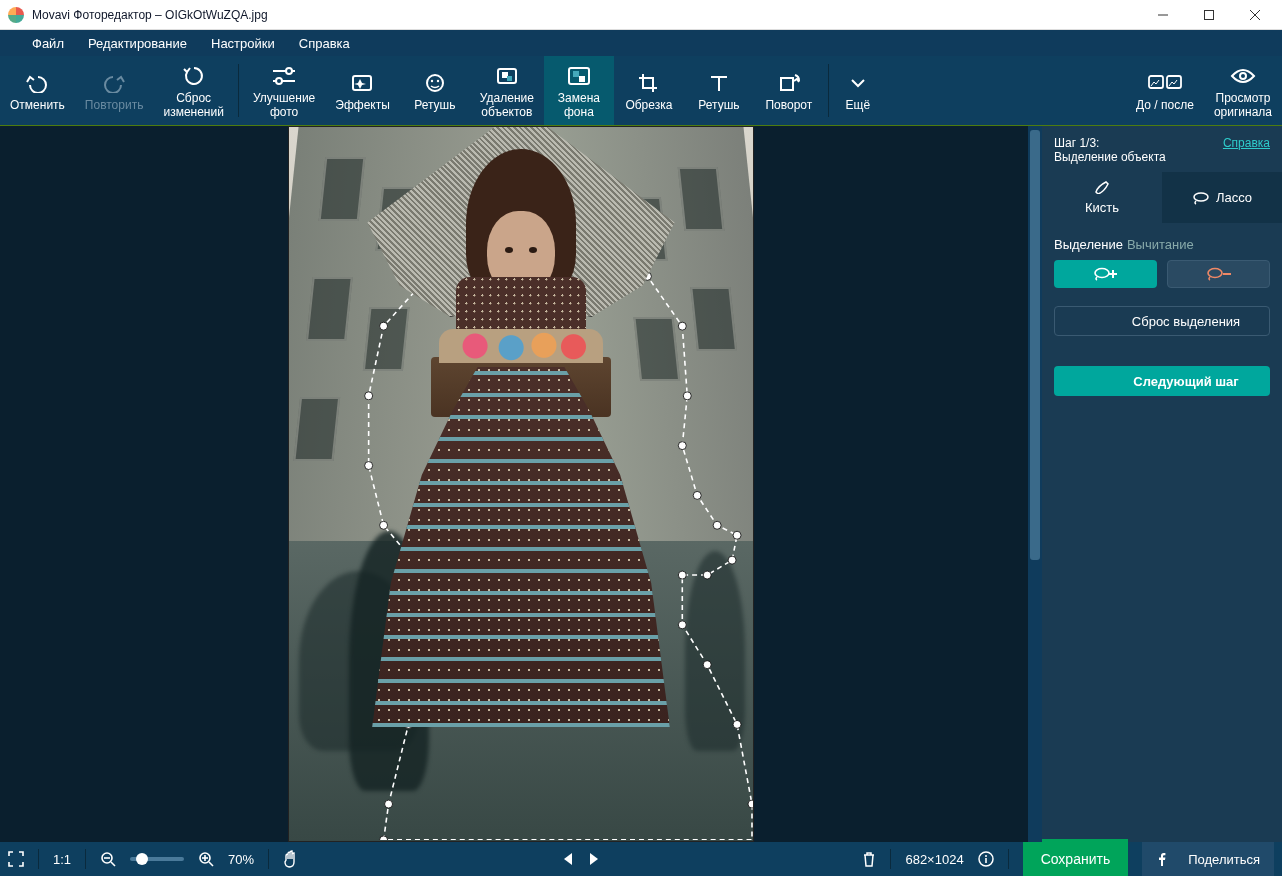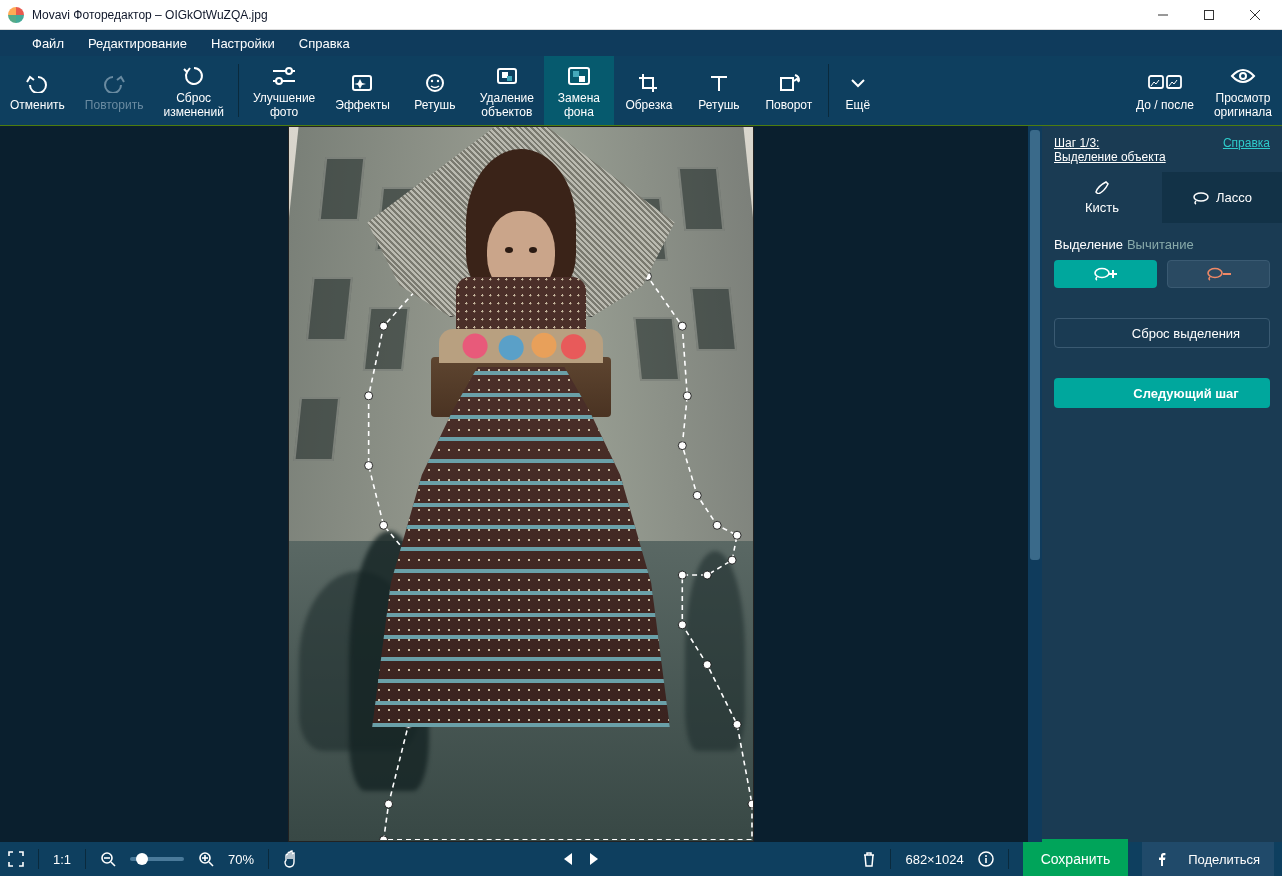--- a/index.html
+++ b/index.html
@@ -18,32 +18,32 @@
 .tool.disabled { color: #6a8ba1; }
 .tool.active { background: #065a6e; }
 .tool-sep { width: 1px; background: #0a2a3d; margin: 8px 4px; }
 .tool-spacer { flex: 1; }
 .main { display: flex; height: calc(876px - 30px - 26px - 70px - 34px); }
 .canvas-wrap { flex: 1; background: #0a1f2e; display: flex; align-items: center; justify-content: center; position: relative; }
 .scrollbar-v { position: absolute; right: 0; top: 0; bottom: 0; width: 14px; background: #0f3b5c; }
 .scrollbar-v .thumb { position: absolute; left: 2px; right: 2px; top: 4px; height: 60%; background: #3a6a8a; border-radius: 3px; }
 .panel { width: 240px; background: #1a3b53; display: flex; flex-direction: column; }
 .panel-header { padding: 10px 12px 8px 12px; display: flex; justify-content: space-between; font-size: 12px; }
-.panel-header .step { color: #fff; text-decoration: underline; }
+.panel-header .step { color: #fff; }
 .panel-header .help { color: #2ecccb; text-decoration: underline; cursor: pointer; }
 .tabs { display: flex; }
 .tab { flex: 1; padding: 8px 4px; text-align: center; background: #123247; cursor: pointer; display: flex; align-items: center; justify-content: center; gap: 6px; font-size: 13px; }
 .tab.active { background: #1a3b53; flex-direction: column; }
 .subtabs { display: flex; gap: 4px; padding: 14px 12px 8px; font-size: 13px; color: #8aa; }
 .subtab.active { color: #fff; }
 .btnrow { display: flex; gap: 10px; padding: 0 12px 14px; }
 .pillbtn { flex: 1; height: 28px; border-radius: 4px; display: flex; align-items: center; justify-content: center; cursor: pointer; border: 1px solid transparent; }
 .pillbtn.add { background: #00a79d; }
 .pillbtn.sub { background: #2a4a62; border: 1px solid #3a5a72; }
-.panel-btn { margin: 16px 12px 10px; height: 30px; border: 1px solid #3a5a72; background: #1a3b53; border-radius: 4px; display: flex; align-items: center; justify-content: center; cursor: pointer; font-size: 13px; padding-left: 48px; }
+.panel-btn { margin: 4px 12px 10px; height: 30px; border: 1px solid #3a5a72; background: #1a3b53; border-radius: 4px; display: flex; align-items: center; justify-content: center; cursor: pointer; font-size: 13px; padding-left: 48px; }
 .panel-btn.primary { background: #00a79d; border: none; margin-top: 20px; font-weight: bold; }
 .statusbar { height: 34px; background: #0e3f5f; display: flex; align-items: center; padding: 0 8px; gap: 14px; font-size: 13px; }
 .statusbar .sep { width: 1px; height: 20px; background: #0a2a3d; }
 .sb-item { display: flex; align-items: center; gap: 6px; cursor: pointer; }
 .sb-spacer { flex: 1; }
 .save-btn { background: #00a45a; height: 40px; padding: 0 18px; display: flex; align-items: center; font-size: 14px; cursor: pointer; }
 .share-btn { background: #204a6a; height: 34px; padding: 0 14px; display: flex; align-items: center; gap: 20px; cursor: pointer; font-size: 13px; }
 .slider { width: 54px; height: 4px; background: #4a7a9a; border-radius: 2px; position: relative; }
 .slider .knob { position: absolute; left: 6px; top: -4px; width: 12px; height: 12px; background: #fff; border-radius: 50%; }
 svg { display: block; }

